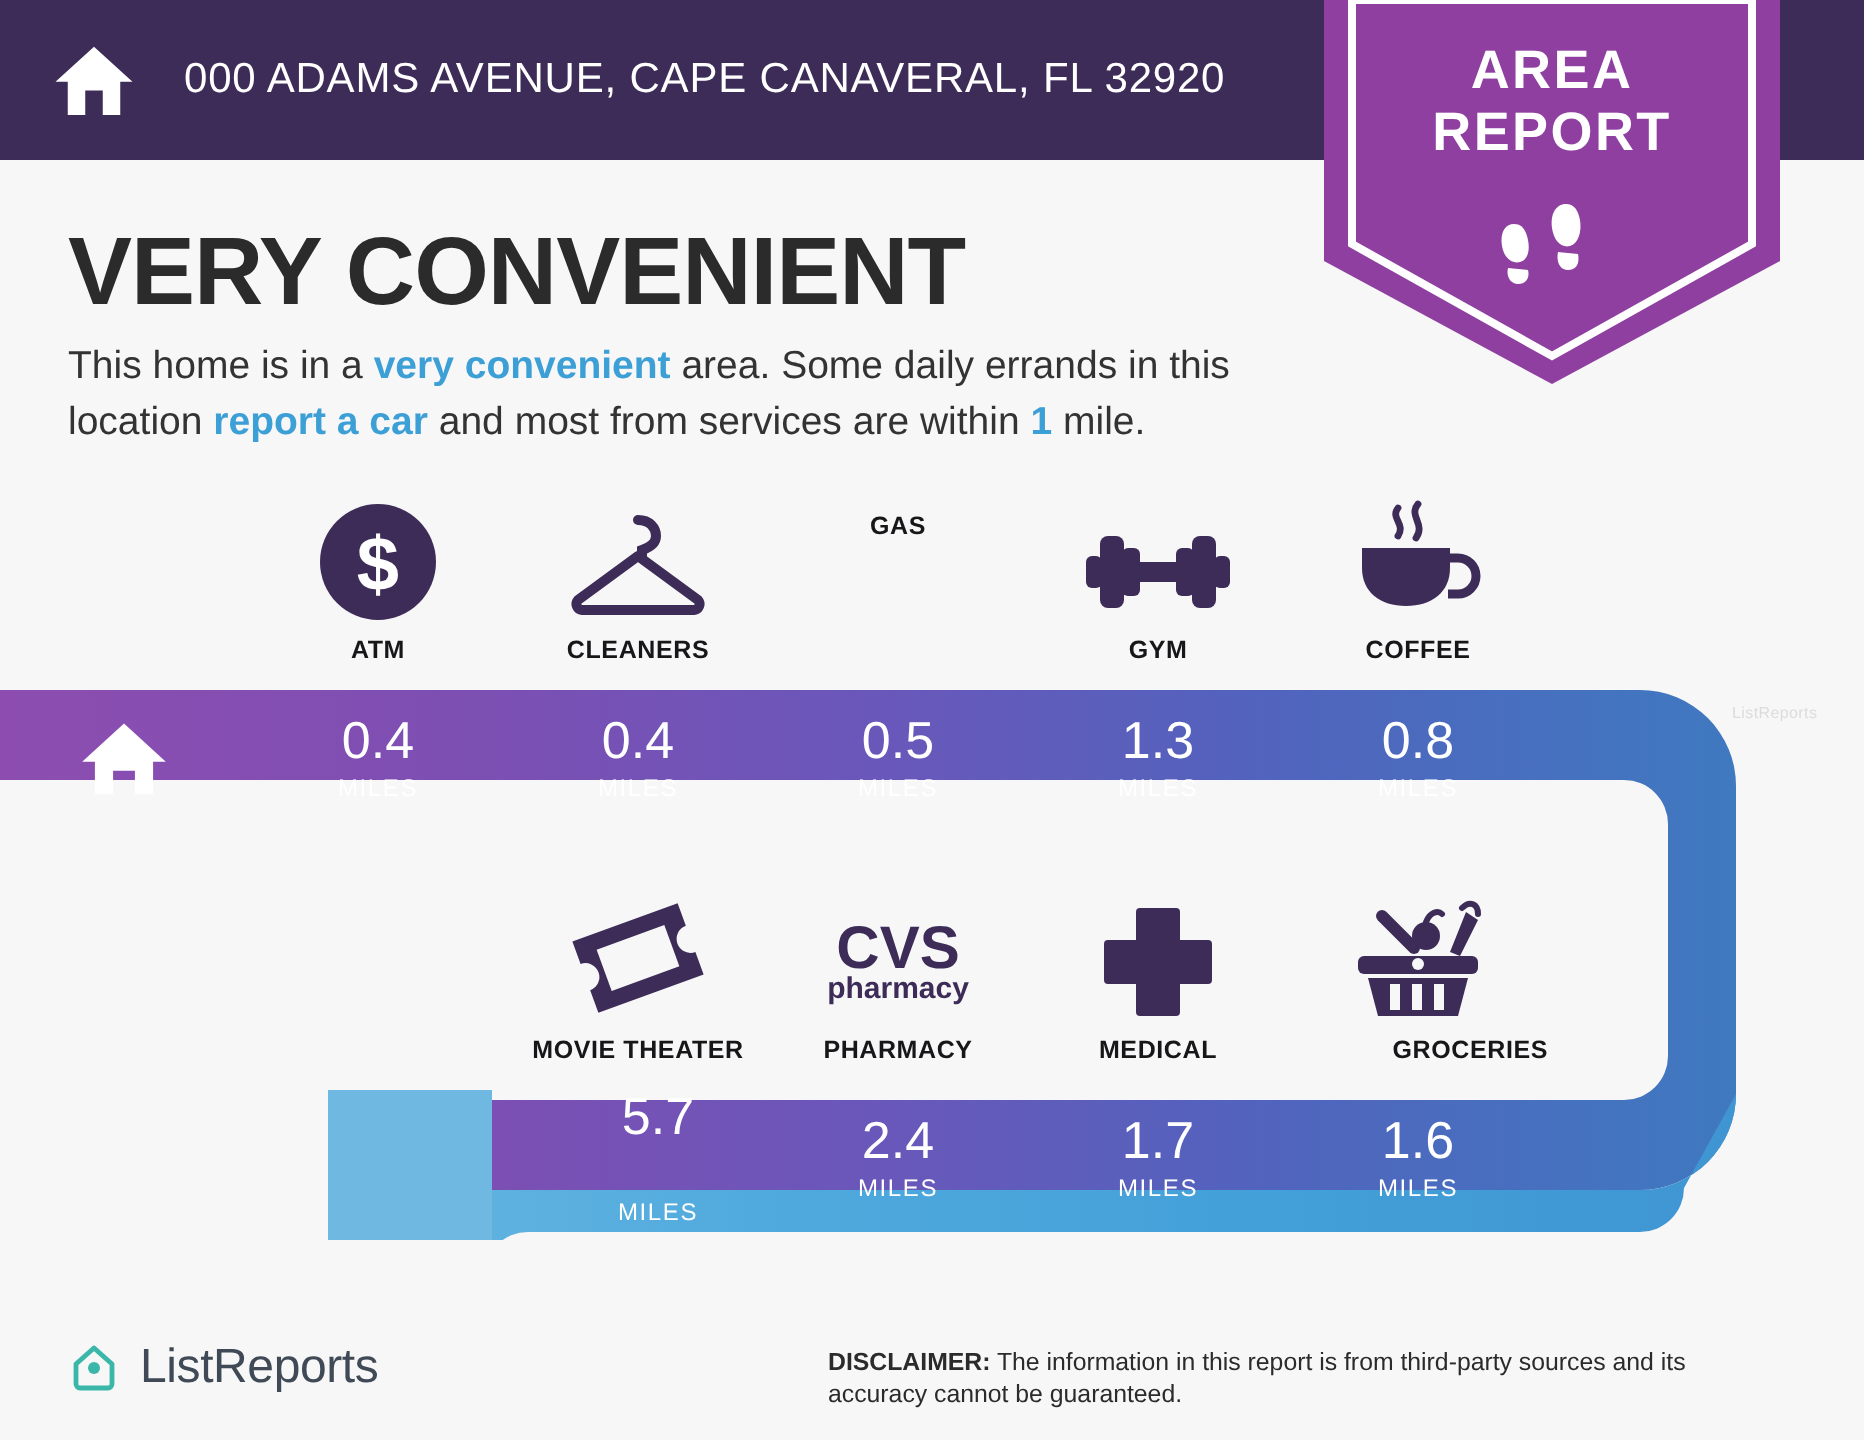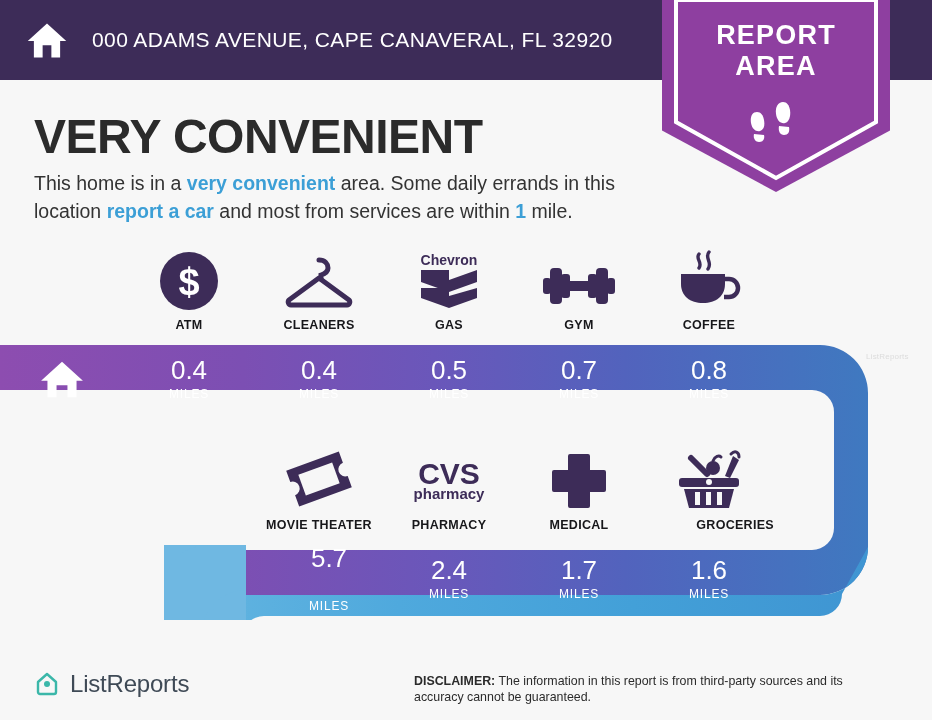--- a/index.html
+++ b/index.html
@@ -206,22 +206,22 @@
     <path d="M24 5 L46 25 L39 25 L39 44 L29 44 L29 30 L19 30 L19 44 L9 44 L9 25 L2 25 Z" fill="#ffffff"></path>
   </svg>
   <div class="header-address">000 ADAMS AVENUE, CAPE CANAVERAL, FL 32920</div>
 </div>
 
 <div class="badge">
   <svg class="badge-outline" viewBox="0 0 212 182">
     <polygon points="6,0 206,0 206,122 106,178 6,122" fill="none" stroke="#ffffff" stroke-width="4"></polygon>
   </svg>
   <div class="badge-text">
+    <div>AREA</div>
     <div>REPORT</div>
-    <div>AREA</div>
   </div>
   <div class="badge-feet">
     <svg width="58" height="48" viewBox="0 0 58 48">
       <path d="M10 16 C5 16 3 21 4 27 C5 33 9 36 13 35 C17 34 18 29 17 24 C16 19 14 16 10 16 Z" fill="#ffffff"></path>
       <path d="M7 38 C6 42 8 46 12 46 C16 46 18 43 17 39 Z" fill="#ffffff"></path>
       <path d="M36 6 C31 6 28 11 29 18 C30 25 34 28 38 27 C42 26 44 20 43 14 C42 9 40 6 36 6 Z" fill="#ffffff"></path>
       <path d="M32 30 C31 35 33 39 37 39 C41 39 43 36 42 31 Z" fill="#ffffff"></path>
     </svg>
   </div>
 </div>
@@ -248,27 +248,20 @@
     <div class="icon-glyph">
       <svg width="78" height="54" viewBox="0 0 78 54">
         <path d="M39 4 C45 4 48 8 48 12 C48 16 44 18 41 19 L41 23" fill="none" stroke="#3d2c58" stroke-width="5" stroke-linecap="round"></path>
         <path d="M39 22 L9 44 A3 3 0 0 0 11 49 L67 49 A3 3 0 0 0 69 44 Z" fill="none" stroke="#3d2c58" stroke-width="5" stroke-linejoin="round"></path>
       </svg>
     </div>
     <div class="icon-label">CLEANERS</div>
   </div>
 
   <div class="icon-cell" style="left:384px;">
-    <div class="icon-glyph">
-      <svg width="72" height="60" viewBox="0 0 72 60">
-        <text x="36" y="15" font-family="Liberation Sans, sans-serif" font-size="14" font-weight="700" fill="#3d2c58" text-anchor="middle">Chevron</text>
-        <polygon points="8,20 36,20 36,30 64,20 64,32 36,42 8,32" fill="#3d2c58"></polygon>
-        <polygon points="8,38 36,38 36,46 64,38 64,48 36,58 8,48" fill="#3d2c58"></polygon>
-      </svg>
-    </div>
     <div class="icon-label">GAS</div>
   </div>
 
   <div class="icon-cell" style="left:514px;">
     <div class="icon-glyph">
       <svg width="76" height="48" viewBox="0 0 76 48">
         <rect x="2" y="16" width="8" height="16" rx="3" fill="#3d2c58"></rect>
         <rect x="9" y="6" width="12" height="36" rx="4" fill="#3d2c58"></rect>
         <rect x="20" y="12" width="9" height="24" rx="3" fill="#3d2c58"></rect>
         <rect x="27" y="19" width="22" height="10" fill="#3d2c58"></rect>
@@ -305,21 +298,21 @@
   </div>
   <div class="seg" style="left:254px;">
     <div class="seg-value">0.4</div>
     <div class="seg-unit">MILES</div>
   </div>
   <div class="seg" style="left:384px;">
     <div class="seg-value">0.5</div>
     <div class="seg-unit">MILES</div>
   </div>
   <div class="seg" style="left:514px;">
-    <div class="seg-value">0.7</div>
+    <div class="seg-value">1.3</div>
     <div class="seg-unit">MILES</div>
   </div>
   <div class="seg" style="left:644px;">
     <div class="seg-value">0.8</div>
     <div class="seg-unit">MILES</div>
   </div>
 </div>
 
 <div class="watermark">ListReports</div>
 

